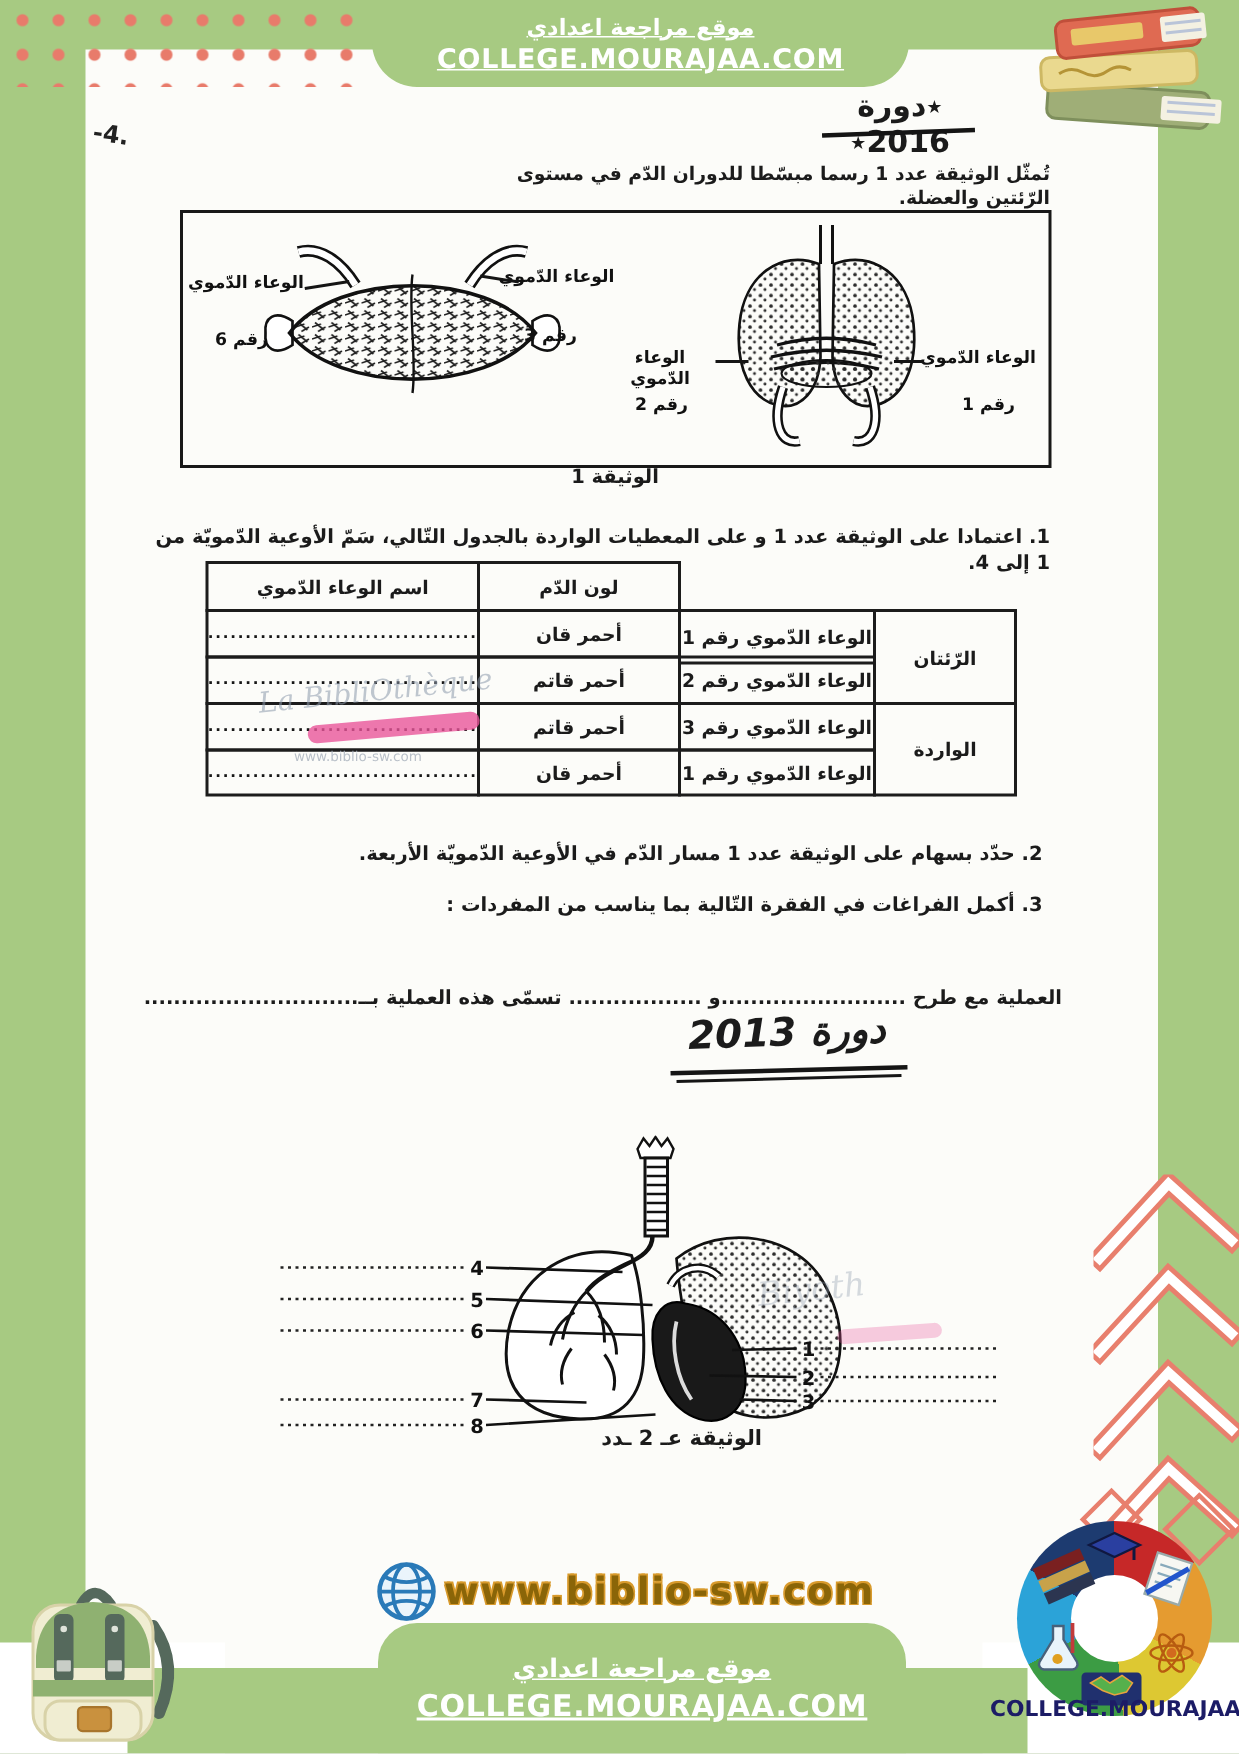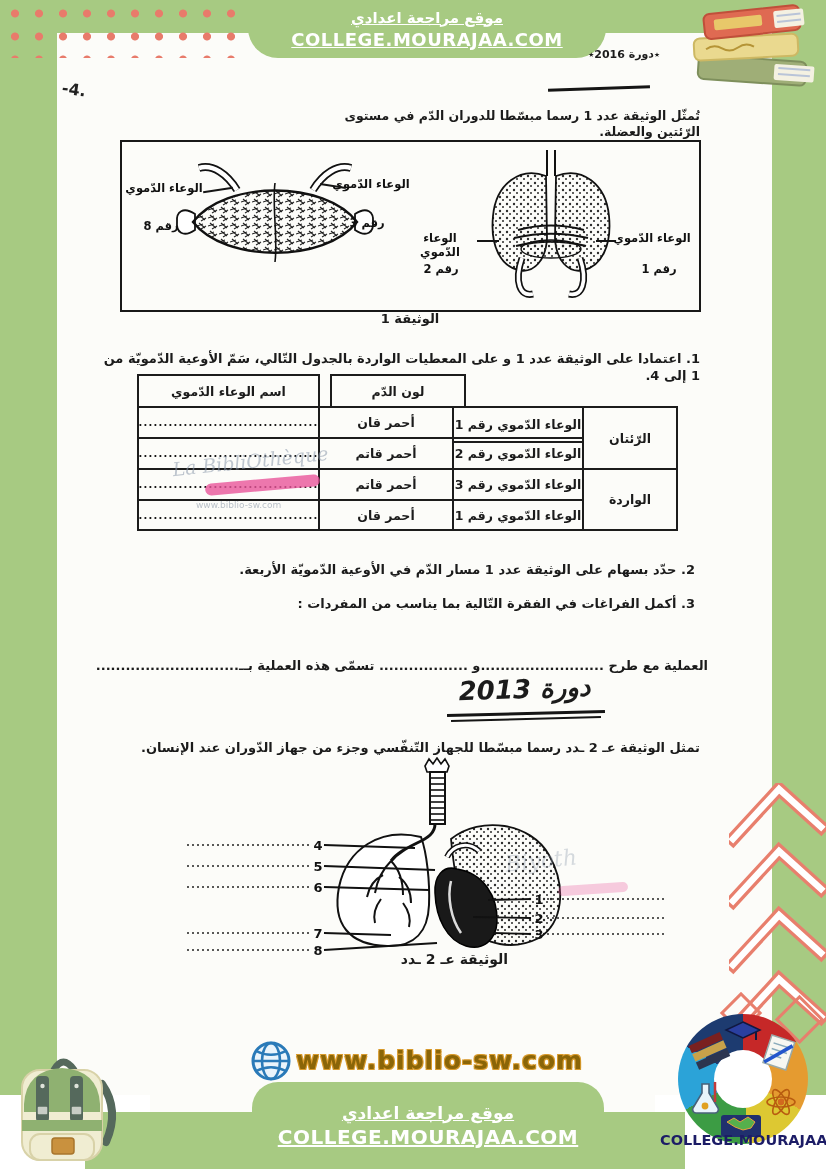--- a/index.html
+++ b/index.html
@@ -60,21 +60,21 @@
       <rect x="16" y="8" width="96" height="25" rx="6" fill="#df6a52" stroke="#c04f3a" stroke-width="2"></rect>
       <rect x="26" y="14" width="48" height="11" rx="2" fill="#e8c86a"></rect>
       <rect x="86" y="12" width="30" height="17" rx="2" fill="#f4f1e2"></rect>
       <line x1="89" y1="17" x2="113" y2="17" stroke="#b9c4d8" stroke-width="2"></line>
       <line x1="89" y1="23" x2="113" y2="23" stroke="#b9c4d8" stroke-width="2"></line>
     </g>
   </svg>
 
   <div class="abs" style="left:62px;top:80px;font-size:16px;font-weight:700;transform:rotate(8deg);color:#222;">-4.</div>
 
-  <div class="abs ar b" style="left:540px;top:48px;width:120px;font-size:11px;">٭دورة 2016٭</div>
+  <div class="abs ar b" style="left:540px;top:58px;width:120px;text-align:center;font-size:20px;">٭دورة 2016٭</div>
   <div class="abs" style="left:548px;top:87px;width:102px;height:3px;background:#151515;transform:rotate(-2deg);"></div>
 
   <div class="qline ar" style="left:330px;top:96px;width:370px;font-size:12.5px;">تُمثّل الوثيقة عدد 1 رسما مبسّطا للدوران الدّم في مستوى الرّئتين والعضلة.</div>
 
   <div class="abs" style="left:120px;top:140px;width:577px;height:168px;border:2.5px solid #181818;"></div>
 
   <svg class="abs" style="left:175px;top:150px;" width="200" height="140" viewBox="0 0 200 140">
     <defs>
       <pattern id="hatch" width="11" height="8" patternUnits="userSpaceOnUse">
         <path d="M0,4 L6,2 M4,7 L9,4 M2,1 L8,6" stroke="#222" stroke-width="1.1" fill="none"></path>
@@ -105,41 +105,41 @@
     <path d="M44,92 C70,86 92,86 118,92" stroke="#111" stroke-width="2.2" fill="none"></path>
     <path d="M46,100 C70,94 92,94 116,100" stroke="#111" stroke-width="2.2" fill="none"></path>
     <ellipse cx="81" cy="103" rx="30" ry="9" fill="url(#stip)" stroke="#111" stroke-width="1.4"></ellipse>
     <path d="M52,112 C44,136 50,151 63,148" stroke="#111" stroke-width="7" fill="none"></path>
     <path d="M52,112 C44,136 50,151 63,148" stroke="#fff" stroke-width="3.6" fill="none"></path>
     <path d="M110,112 C118,136 112,151 99,148" stroke="#111" stroke-width="7" fill="none"></path>
     <path d="M110,112 C118,136 112,151 99,148" stroke="#fff" stroke-width="3.6" fill="none"></path>
   </svg>
 
   <div class="lbl ar" style="left:123px;top:181px;width:82px;">الوعاء الدّموي</div>
-  <div class="lbl ar" style="left:136px;top:219px;width:50px;">رقم 8</div>
+  <div class="lbl ar" style="left:136px;top:219px;width:50px;">رقم 6</div>
   <div class="lbl ar" style="left:330px;top:177px;width:82px;">الوعاء الدّموي</div>
   <div class="lbl ar" style="left:342px;top:216px;width:50px;">رقم 3</div>
   <div class="conn" style="left:203px;top:189px;width:30px;transform:rotate(-9deg);"></div>
   <div class="conn" style="left:320px;top:185px;width:26px;transform:rotate(9deg);"></div>
 
   <div class="lbl ar" style="left:402px;top:231px;width:76px;">الوعاء الدّموي</div>
   <div class="lbl ar" style="left:416px;top:262px;width:50px;">رقم 2</div>
   <div class="lbl ar" style="left:612px;top:231px;width:80px;">الوعاء الدّموي</div>
   <div class="lbl ar" style="left:634px;top:262px;width:50px;">رقم 1</div>
   <div class="conn" style="left:477px;top:240px;width:22px;"></div>
   <div class="conn" style="left:596px;top:240px;width:20px;"></div>
 
   <div class="abs ar b" style="left:370px;top:311px;width:80px;text-align:center;font-size:13px;">الوثيقة 1</div>
 
   <div class="qline ar" style="left:100px;top:339px;width:600px;">1. اعتمادا على الوثيقة عدد 1 و على المعطيات الواردة بالجدول التّالي، سَمّ الأوعية الدّمويّة من 1 إلى 4.</div>
 
   <div class="cell" style="left:137px;top:374px;width:183px;height:34px;">
     <span class="ar">اسم الوعاء الدّموي</span>
     </div>
-  <div class="cell" style="left:330px;top:374px;width:136px;height:34px;">
+  <div class="cell" style="left:318px;top:374px;width:136px;height:34px;">
     <span class="ar">لون الدّم</span>
     </div>
 
   <div class="cell dotfill" style="left:137px;top:406px;width:183px;height:33px;">......................................................</div>
   <div class="cell dotfill" style="left:137px;top:437px;width:183px;height:33px;">......................................................</div>
   <div class="cell dotfill" style="left:137px;top:468px;width:183px;height:33px;">......................................................</div>
   <div class="cell dotfill" style="left:137px;top:499px;width:183px;height:32px;">......................................................</div>
 
   <div class="cell" style="left:318px;top:406px;width:136px;height:33px;">
       <span class="ar">أحمر قان</span>
@@ -180,21 +180,20 @@
 
   <div class="qline ar" style="left:95px;top:550px;width:600px;">2. حدّد بسهام على الوثيقة عدد 1 مسار الدّم في الأوعية الدّمويّة الأربعة.</div>
   <div class="qline ar" style="left:95px;top:584px;width:600px;">3. أكمل الفراغات في الفقرة التّالية بما يناسب من المفردات :</div>
 
   <div class="qline ar" style="left:48px;top:646px;width:660px;">العملية مع طرح .........................و .................. تسمّى هذه العملية بــ.............................</div>
 
   <div class="abs ar" style="left:442px;top:674px;width:165px;text-align:center;font-size:26px;font-style:italic;font-weight:700;transform:rotate(-2deg);">دورة 2013</div>
   <div class="abs" style="left:447px;top:712px;width:158px;height:2.5px;background:#151515;transform:rotate(-1.5deg);"></div>
   <div class="abs" style="left:451px;top:718px;width:150px;height:2px;background:#151515;transform:rotate(-1.5deg);"></div>
 
-  <div class="qline ar" style="left:60px;top:728px;width:640px;">تمثل الوثيقة عـ 2 ـدد رسما مبسّطا للجهاز التّنفّسي وجزء من جهاز الدّوران عند الإنسان.</div>
 
   <svg class="abs" style="left:185px;top:757px;" width="485" height="200" viewBox="0 0 485 200">
     <defs>
       <pattern id="stip2" width="7" height="7" patternUnits="userSpaceOnUse">
         <circle cx="2" cy="2" r="1.2" fill="#2c2c2c"></circle>
           <circle cx="5" cy="5" r="1" fill="#2c2c2c"></circle>
       </pattern>
     </defs>
 
     <polygon points="240,9 244,2 248,7 252,1 256,7 260,2 264,9 262,15 242,15" fill="#fff" stroke="#111" stroke-width="1.6"></polygon>

